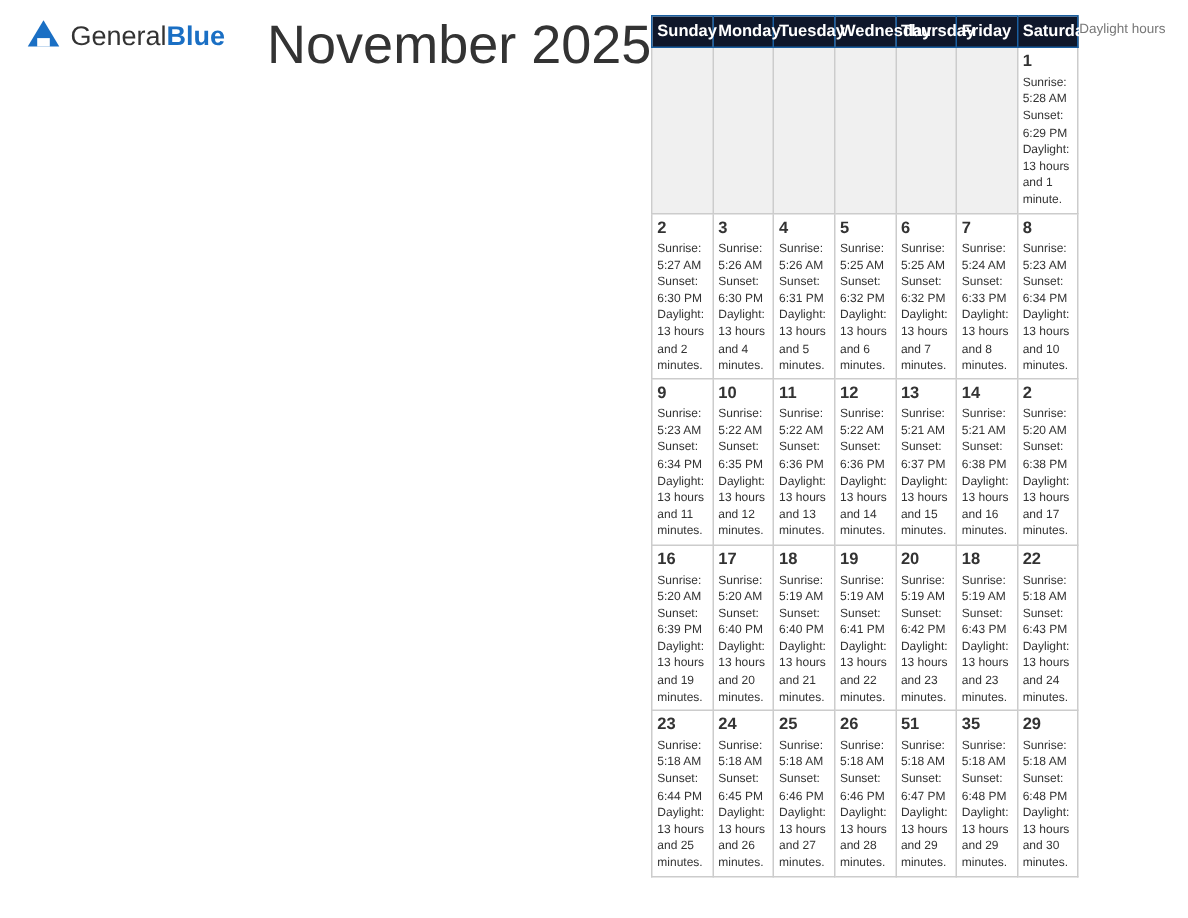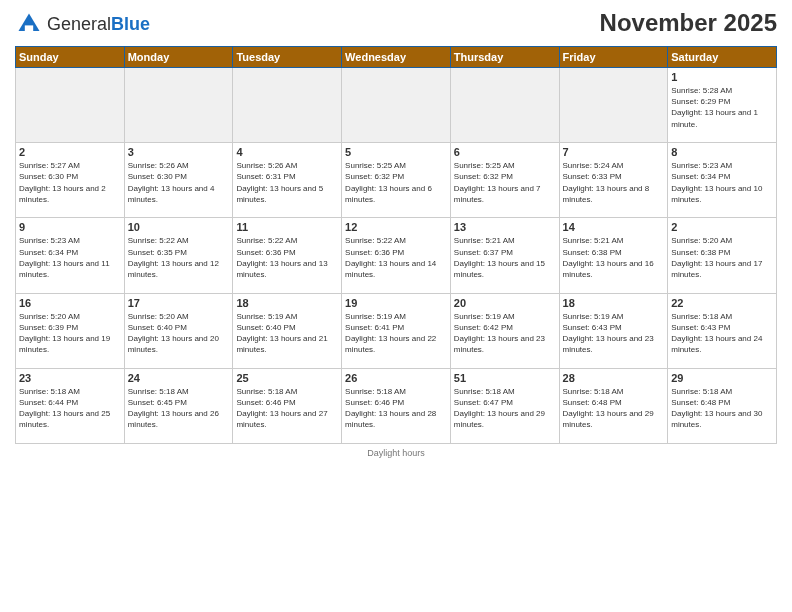--- a/index.html
+++ b/index.html
@@ -8,21 +8,21 @@
       background: #fff;
       width: 792px;
       height: 612px;
       overflow: hidden;
     }
     .page {
       width: 792px;
       height: 468px;
       padding: 10px 15px 10px 15px;
       display: flex;
-      flex-direction: column;
+      flex-direction: row;
     }
     .header {
       display: flex;
       justify-content: space-between;
       align-items: flex-start;
       margin-bottom: 8px;
     }
     .logo {
       display: flex;
       align-items: center;
@@ -36,38 +36,39 @@
     .logo-text span.general { font-weight: normal; }
     .logo-text span.blue { color: #1a6fc4; font-weight: bold; }
     .logo-icon {
       width: 28px;
       height: 28px;
     }
     .title-block {
       text-align: right;
     }
     .month-title {
-      font-size: 24px;
-      font-weight: bold;
+      font-size: 36px;
+      font-weight: normal;
       color: #333;
       line-height: 1.1;
+      margin-left: 28px;
     }
     .location {
       font-size: 14px;
       color: #555;
     }
     .calendar {
       flex: 1;
       border: 1px solid #ccc;
       border-collapse: collapse;
       width: 100%;
       table-layout: fixed;
     }
     .calendar th {
-      background: #a16207;
+      background: #0f172a;
       color: #fff;
       font-size: 11px;
       font-weight: bold;
       padding: 4px 3px;
       text-align: left;
       border: 1px solid #1a5fa0;
     }
     .calendar td {
       border: 1px solid #ccc;
       vertical-align: top;
@@ -248,21 +249,21 @@
           </td>
           <td>
             <span class="day-num">26</span>
             <div class="day-info">Sunrise: 5:18 AM<br>Sunset: 6:46 PM<br>Daylight: 13 hours and 28 minutes.</div>
           </td>
           <td>
             <span class="day-num">51</span>
             <div class="day-info">Sunrise: 5:18 AM<br>Sunset: 6:47 PM<br>Daylight: 13 hours and 29 minutes.</div>
           </td>
           <td>
-            <span class="day-num">28</span>
+            <span class="day-num">35</span>
             <div class="day-info">Sunrise: 5:18 AM<br>Sunset: 6:48 PM<br>Daylight: 13 hours and 29 minutes.</div>
           </td>
           <td>
             <span class="day-num">29</span>
             <div class="day-info">Sunrise: 5:18 AM<br>Sunset: 6:48 PM<br>Daylight: 13 hours and 30 minutes.</div>
           </td>
         </tr>
       </tbody>
   </table>
 

